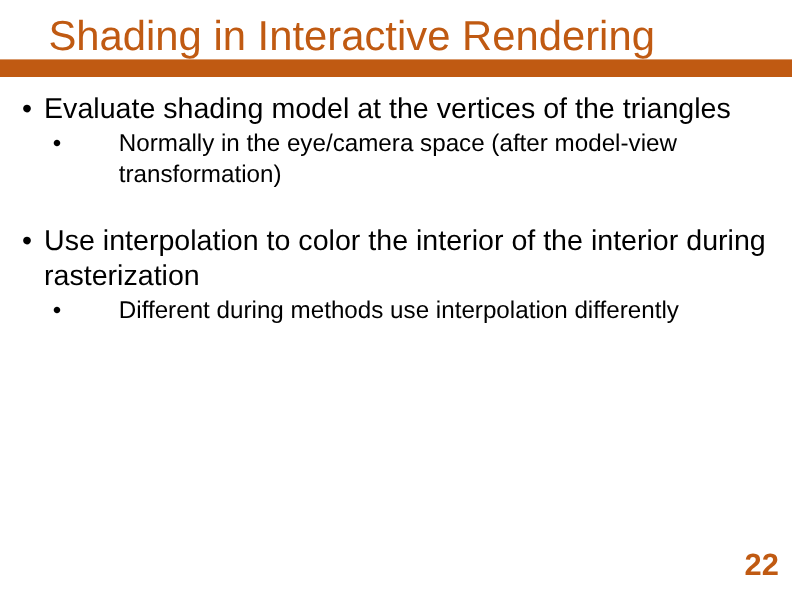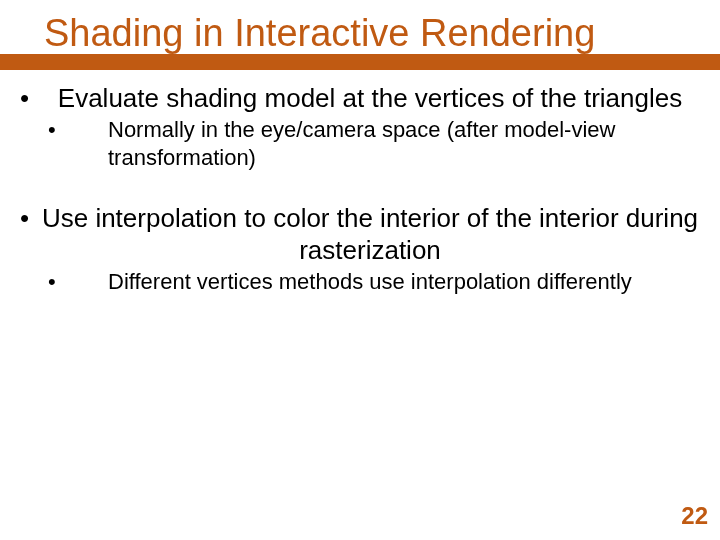--- a/index.html
+++ b/index.html
@@ -37,37 +37,37 @@
     right: 20px;
   }
   .bullet-l1 {
     display: flex;
     font-size: 26px;
     line-height: 32px;
     color: #000;
     margin-bottom: 2px;
   }
   .bullet-l1 .marker { flex: 0 0 20px; }
-  .bullet-l1 .text { flex: 1; text-align: center; }
+  .bullet-l1 .text { flex: 1; }
   .bullet-l2 {
     display: flex;
     font-size: 22px;
     line-height: 28px;
     color: #000;
     margin-left: 28px;
     margin-bottom: 2px;
   }
   .bullet-l2 .marker { flex: 0 0 20px; }
   .bullet-l2 .text { flex: 1; margin-left: 40px; }
   .gap { height: 28px; }
   .page-number {
     position: absolute;
     right: 12px;
     bottom: 10px;
-    font-size: 24px;
+    font-size: 28px;
     color: #c05a12;
     font-weight: 700;
   }
 </style>
 </head>
 <body>
 
 <div class="slide">
 
   <div class="title-band">
@@ -87,20 +87,20 @@
     </div>
 
     <div class="gap"></div>
 
     <div class="bullet-l1">
       <span class="marker">•</span>
       <span class="text">Use interpolation to color the interior of the interior during rasterization</span>
     </div>
     <div class="bullet-l2">
       <span class="marker">•</span>
-      <span class="text">Different vertices methods use interpolation differently</span>
+      <span class="text">Different during methods use interpolation differently</span>
     </div>
 
   </div>
 
   <div class="page-number">22</div>
 
 </div>
 
 </body></html>

